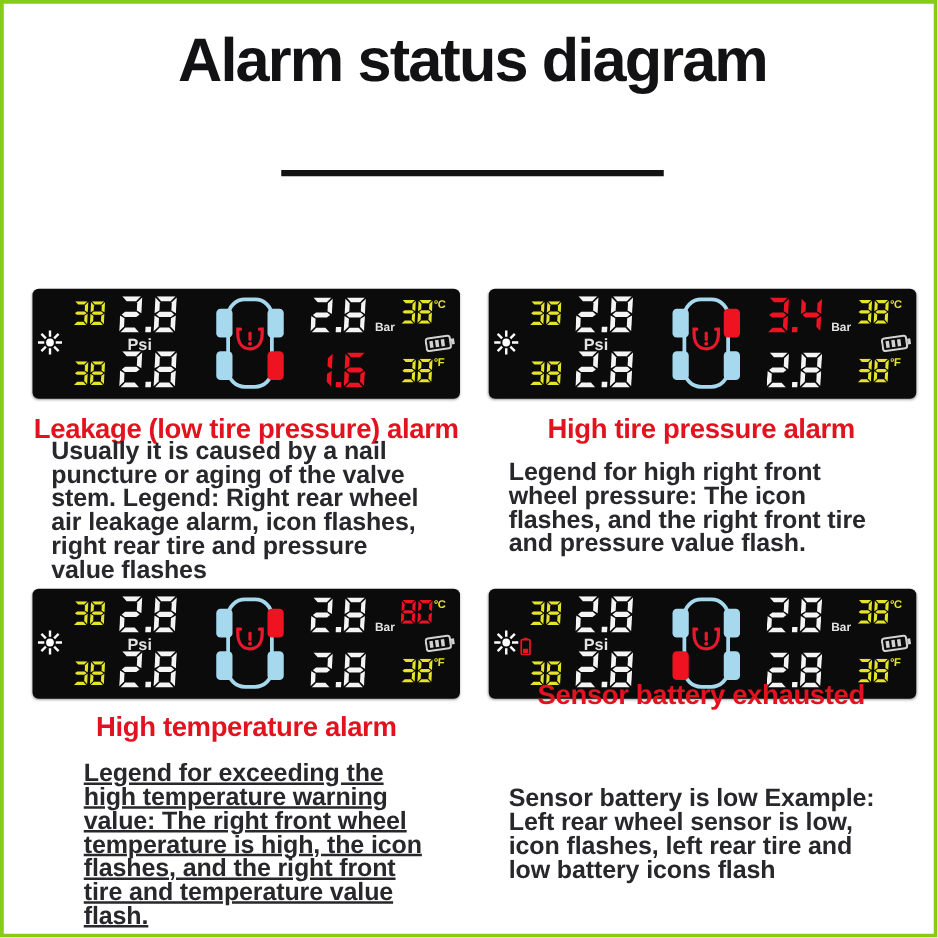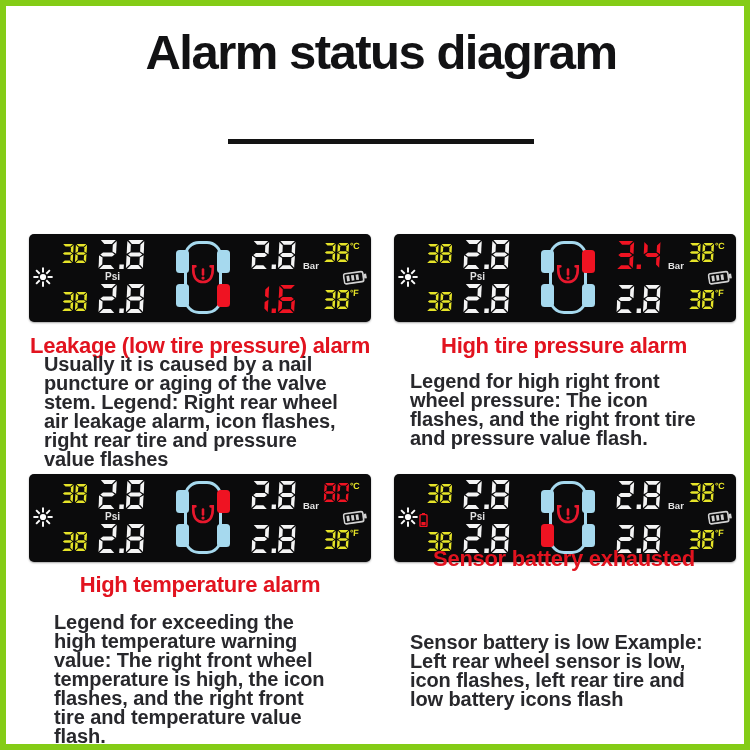--- a/index.html
+++ b/index.html
@@ -1,18 +1,18 @@
 <!DOCTYPE html>
 <html><head>
 <meta charset="utf-8">
 <style>
   html,body{margin:0;padding:0;}
   body{width:750px;height:750px;position:relative;background:#ffffff;overflow:hidden;
        font-family:"Liberation Sans","DejaVu Sans",sans-serif;}
-  .page{position:absolute;inset:0;border:6px solid #84cc16;}
+  .page{position:absolute;inset:0;border:3px solid #84cc16;}
 
   
   .main-title{position:absolute;top:18px;left:0;width:750px;text-align:center;
       font-size:49px;font-weight:bold;letter-spacing:-1.5px;color:#121214;}
   .subtitle{position:absolute;top:87px;left:0;width:750px;text-align:center;
       font-size:25px;font-weight:bold;letter-spacing:-0.4px;color:#17171a;}
   .rule{position:absolute;top:133px;left:222px;width:306px;height:5px;background:#131313;}
 
   
   .display{position:absolute;width:342px;height:88px;background:#0b0b0c;border-radius:5px;
@@ -25,21 +25,21 @@
   .h-lg{height:29px}.h-md{height:28px}.h-sm{height:19px}
 
   [data-color="white"]{color:#f4f4f4}
   [data-color="red"]{color:#ef1322}
   [data-color="yellow"]{color:#e6e428}
 
   .sun{position:absolute;left:3px;top:32px;width:22px;height:22px;}
   .mini-batt{position:absolute;left:25px;top:39px;width:9px;height:14px;}
   .lt-top{position:absolute;left:33px;top:10px;}
   .lt-bot{position:absolute;left:33px;top:58px;}
-  .psi{position:absolute;left:76px;top:37px;font-size:10px;font-weight:bold;color:#e3e3e3;}
+  .psi{position:absolute;left:76px;top:37px;font-size:13px;font-weight:bold;color:#e3e3e3;}
   .lp-top{position:absolute;left:70px;top:6px;}
   .lp-bot{position:absolute;left:70px;top:50px;}
   .rp-top{position:absolute;left:223px;top:7px;}
   .rp-bot{position:absolute;left:223px;top:51px;}
   .bar{position:absolute;left:274px;top:26px;font-size:9.5px;font-weight:bold;color:#e3e3e3;}
   .temp{position:absolute;display:flex;align-items:flex-start;}
   .rt-top{left:295px;top:9px;}
   .rt-bot{left:295px;top:56px;}
   .unit{font-size:9px;font-weight:bold;color:#e6e428;margin-left:1px;margin-top:-2px;
         letter-spacing:-0.5px;transform:skewX(-3deg);}
@@ -62,21 +62,21 @@
       text-align:center;letter-spacing:-0.3px;white-space:nowrap;}
   #t1{left:23px;top:327px;width:342px;}
   #t2{left:388px;top:327px;width:340px;}
   #t3{left:23px;top:566px;width:342px;}
   #t4{left:388px;top:540px;width:340px;}
 
   .body-text{position:absolute;font-size:20px;line-height:19px;font-weight:bold;
       color:#28282c;letter-spacing:-0.1px;}
   #b1{left:38px;top:349px;width:294px;}
   #b2{left:404px;top:366px;width:300px;}
-  #b3{left:48px;top:607px;width:276px;}
+  #b3{left:64px;top:607px;width:276px;text-decoration:underline;}
   #b4{left:404px;top:627px;width:300px;}
 </style>
 </head>
 <body>
 
 <div class="page">
 
   <div class="main-title">Alarm status diagram</div>
   <div class="rule"></div>
 

